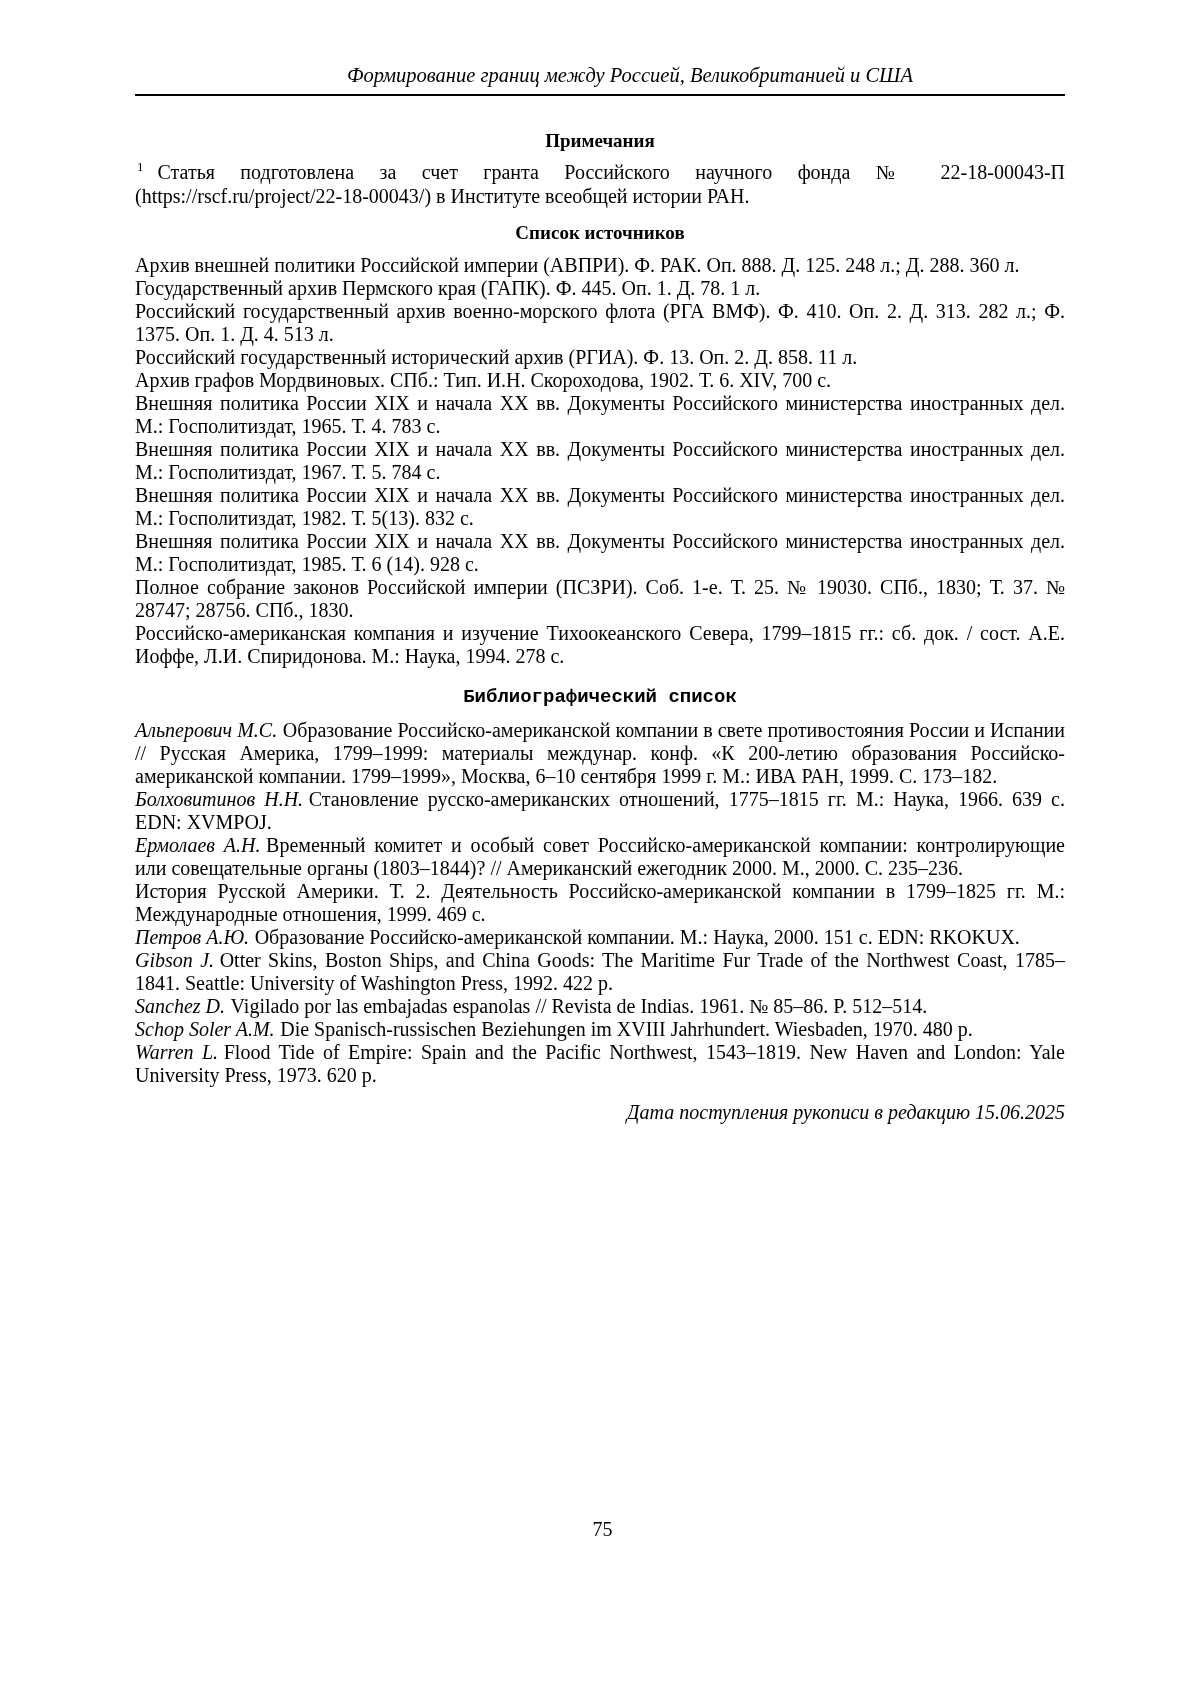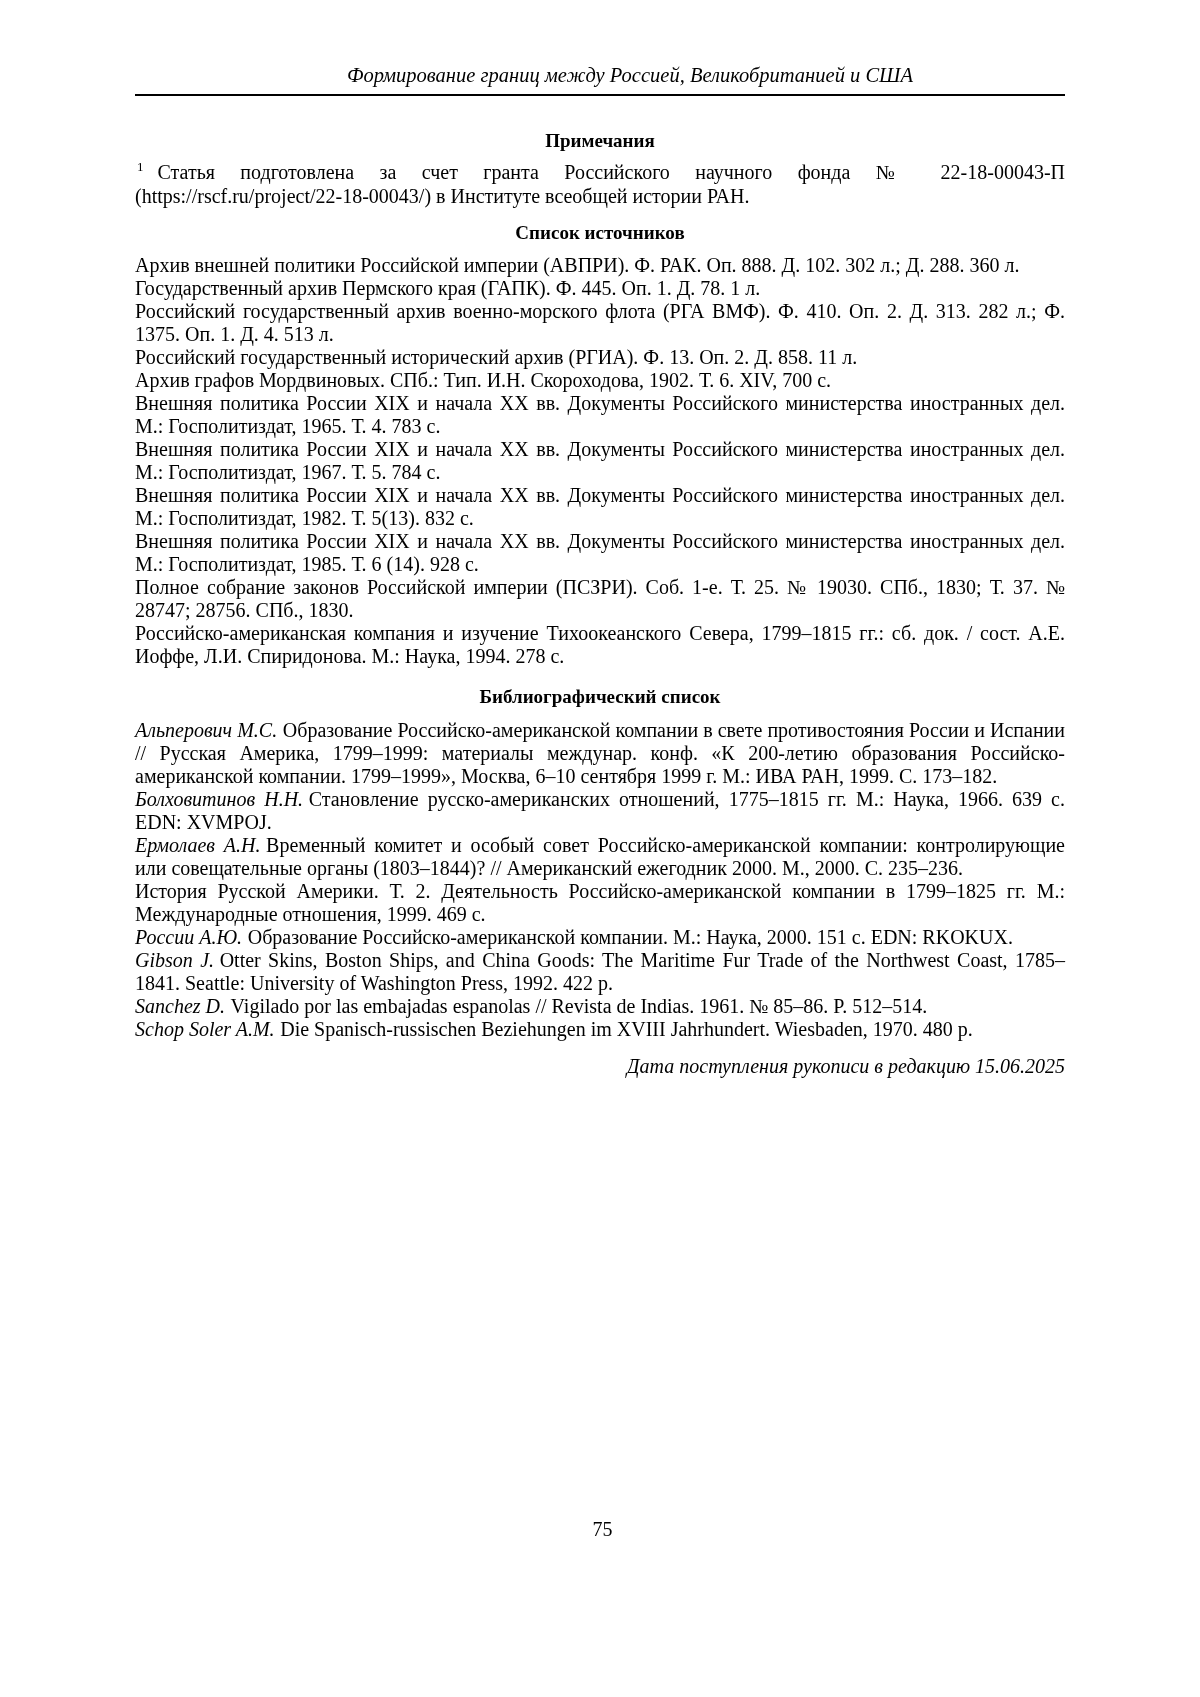--- a/index.html
+++ b/index.html
@@ -27,21 +27,21 @@
     height: 0;
   }
   .section-heading {
     text-align: center;
     font-weight: bold;
     font-size: 19px;
     line-height: 24px;
   }
   .notes-heading { margin: 33px 0 7px 0; }
   .sources-heading { margin: 13px 0 9px 0; }
-  .bib-heading { margin: 17px 0 10px 0; }
+  .bib-heading { margin: 17px 0 10px 0; font-family: Liberation Mono, monospace; }
   p.entry, p.footnote {
     text-align: justify;
     margin: 0;
   }
   p.footnote { line-height: 24px; }
   .fn-marker {
     font-size: 13px;
     vertical-align: super;
     line-height: 0;
     margin: 0 14px 0 2px;
@@ -76,44 +76,45 @@
 
   <main>
 
     <h2 class="section-heading notes-heading">Примечания</h2>
 
     <p class="footnote"><sup class="fn-marker">1</sup><span>Статья подготовлена за счет гранта Российского научного фонда № 22-18-00043-П (https://rscf.ru/project/22-18-00043/) в Институте всеобщей истории РАН.</span></p>
 
     <h2 class="section-heading sources-heading">Список источников</h2>
 
     <div>
-      <p class="entry">Архив внешней политики Российской империи (АВПРИ). Ф. РАК. Оп. 888. Д. 102. 302 л.; Д. 288. 360 л.</p>
+      <p class="entry">Архив внешней политики Российской империи (АВПРИ). Ф. РАК. Оп. 888. Д. 125. 248 л.; Д. 288. 360 л.</p>
       <p class="entry">Государственный архив Пермского края (ГАПК). Ф. 445. Оп. 1. Д. 78. 1 л.</p>
       <p class="entry">Российский государственный архив военно-морского флота (РГА ВМФ). Ф. 410. Оп. 2. Д. 313. 282 л.; Ф. 1375. Оп. 1. Д. 4. 513 л.</p>
       <p class="entry">Российский государственный исторический архив (РГИА). Ф. 13. Оп. 2. Д. 858. 11 л.</p>
       <p class="entry">Архив графов Мордвиновых. СПб.: Тип. И.Н. Скороходова, 1902. Т. 6. XIV, 700 с.</p>
       <p class="entry">Внешняя политика России XIX и начала XX вв. Документы Российского министерства иностранных дел. М.: Госполитиздат, 1965. Т. 4. 783 с.</p>
       <p class="entry">Внешняя политика России XIX и начала XX вв. Документы Российского министерства иностранных дел. М.: Госполитиздат, 1967. Т. 5. 784 с.</p>
       <p class="entry">Внешняя политика России XIX и начала XX вв. Документы Российского министерства иностранных дел. М.: Госполитиздат, 1982. Т. 5(13). 832 с.</p>
       <p class="entry">Внешняя политика России XIX и начала XX вв. Документы Российского министерства иностранных дел. М.: Госполитиздат, 1985. Т. 6 (14). 928 с.</p>
       <p class="entry">Полное собрание законов Российской империи (ПСЗРИ). Соб. 1-е. Т. 25. № 19030. СПб., 1830; Т. 37. № 28747; 28756. СПб., 1830.</p>
       <p class="entry">Российско-американская компания и изучение Тихоокеанского Севера, 1799–1815 гг.: сб. док. / сост. А.Е. Иоффе, Л.И. Спиридонова. М.: Наука, 1994. 278 с.</p>
     </div>
 
     <h2 class="section-heading bib-heading">Библиографический список</h2>
 
     <div>
       <p class="entry"><span class="bib-author">Альперович М.С.</span><span>Образование Российско-американской компании в свете противостояния России и Испании // Русская Америка, 1799–1999: материалы междунар. конф. «К 200-летию образования Российско-американской компании. 1799–1999», Москва, 6–10 сентября 1999 г. М.: ИВА РАН, 1999. С. 173–182.</span></p>
       <p class="entry"><span class="bib-author">Болховитинов Н.Н.</span><span>Становление русско-американских отношений, 1775–1815 гг. М.: Наука, 1966. 639 с. EDN: XVMPOJ.</span></p>
       <p class="entry"><span class="bib-author">Ермолаев А.Н.</span><span>Временный комитет и особый совет Российско-американской компании: контролирующие или совещательные органы (1803–1844)? // Американский ежегодник 2000. М., 2000. С. 235–236.</span></p>
       <p class="entry"><span class="bib-author"></span><span>История Русской Америки. Т. 2. Деятельность Российско-американской компании в 1799–1825 гг. М.: Международные отношения, 1999. 469 с.</span></p>
-      <p class="entry"><span class="bib-author">России А.Ю.</span><span>Образование Российско-американской компании. М.: Наука, 2000. 151 с. EDN: RKOKUX.</span></p>
+      <p class="entry"><span class="bib-author">Петров А.Ю.</span><span>Образование Российско-американской компании. М.: Наука, 2000. 151 с. EDN: RKOKUX.</span></p>
       <p class="entry"><span class="bib-author">Gibson J.</span><span>Otter Skins, Boston Ships, and China Goods: The Maritime Fur Trade of the Northwest Coast, 1785–1841. Seattle: University of Washington Press, 1992. 422 p.</span></p>
       <p class="entry"><span class="bib-author">Sanchez D.</span><span>Vigilado por las embajadas espanolas // Revista de Indias. 1961. № 85–86. P. 512–514.</span></p>
       <p class="entry"><span class="bib-author">Schop Soler A.M.</span><span>Die Spanisch-russischen Beziehungen im XVIII Jahrhundert. Wiesbaden, 1970. 480 p.</span></p>
+      <p class="entry"><span class="bib-author">Warren L.</span><span>Flood Tide of Empire: Spain and the Pacific Northwest, 1543–1819. New Haven and London: Yale University Press, 1973. 620 p.</span></p>
     </div>
 
     <p class="date-line">Дата поступления рукописи в редакцию 15.06.2025</p>
 
   </main>
 
   <div class="page-number">75</div>
 
 </div>
 

